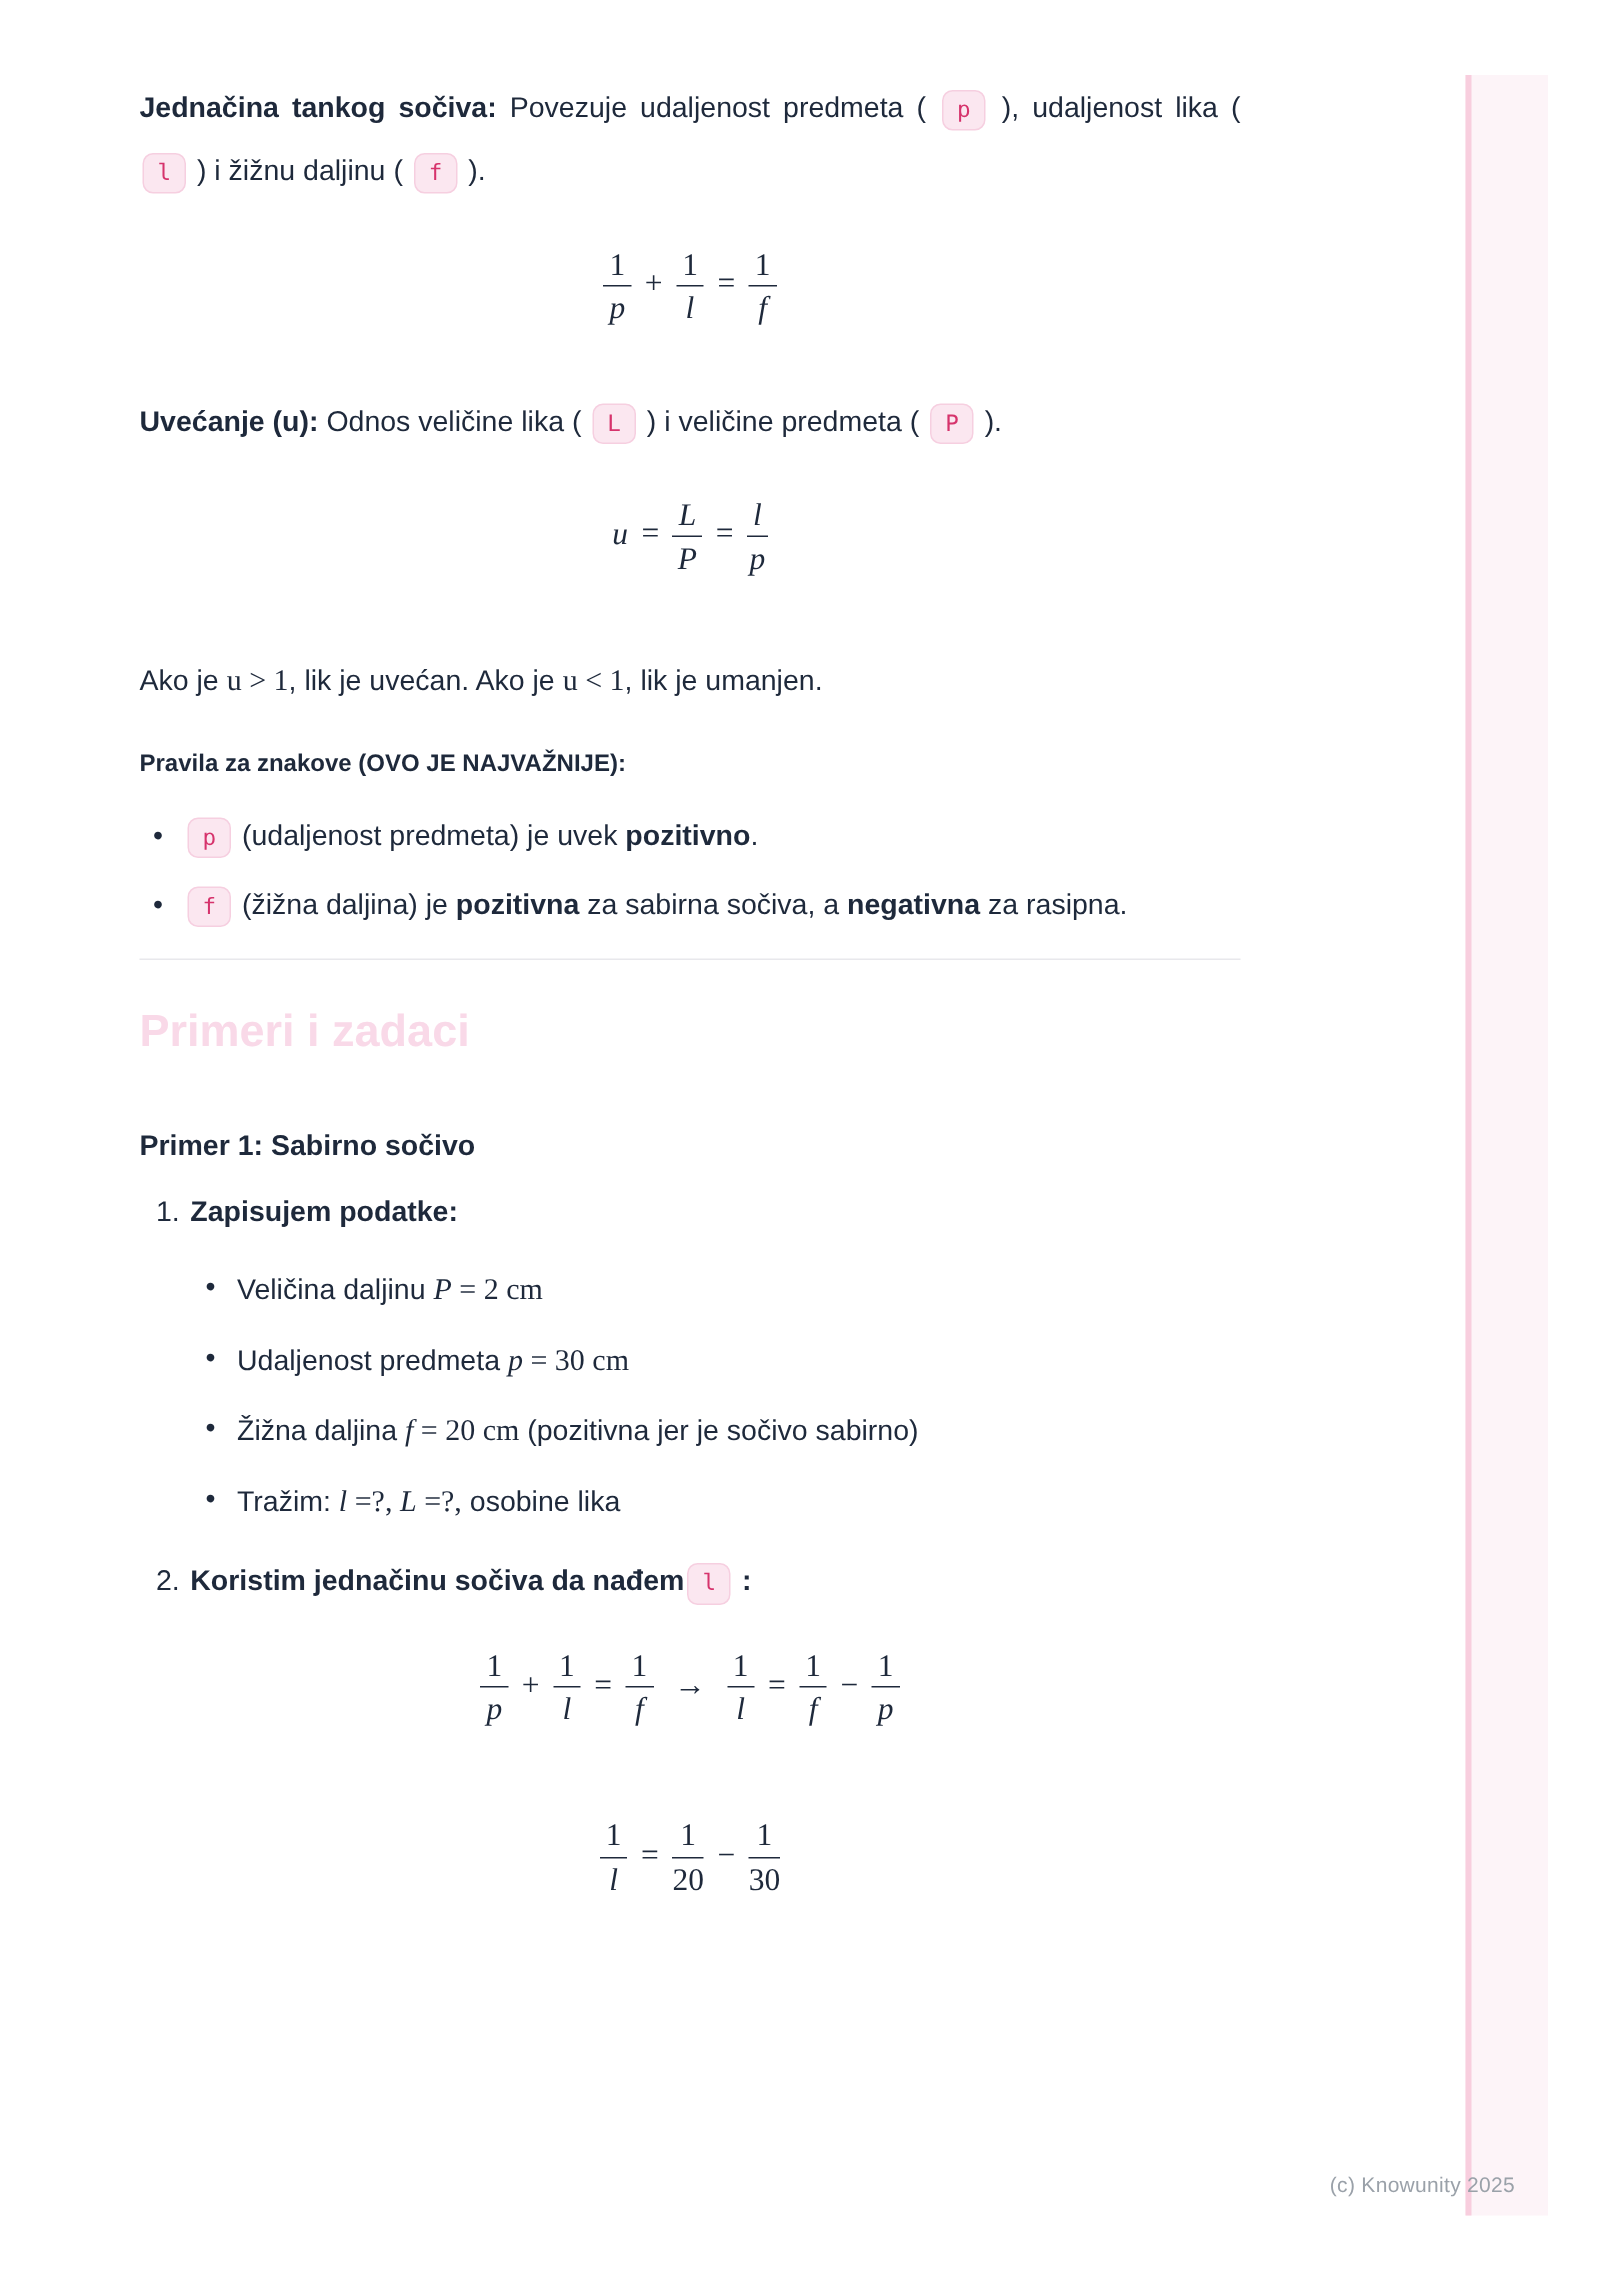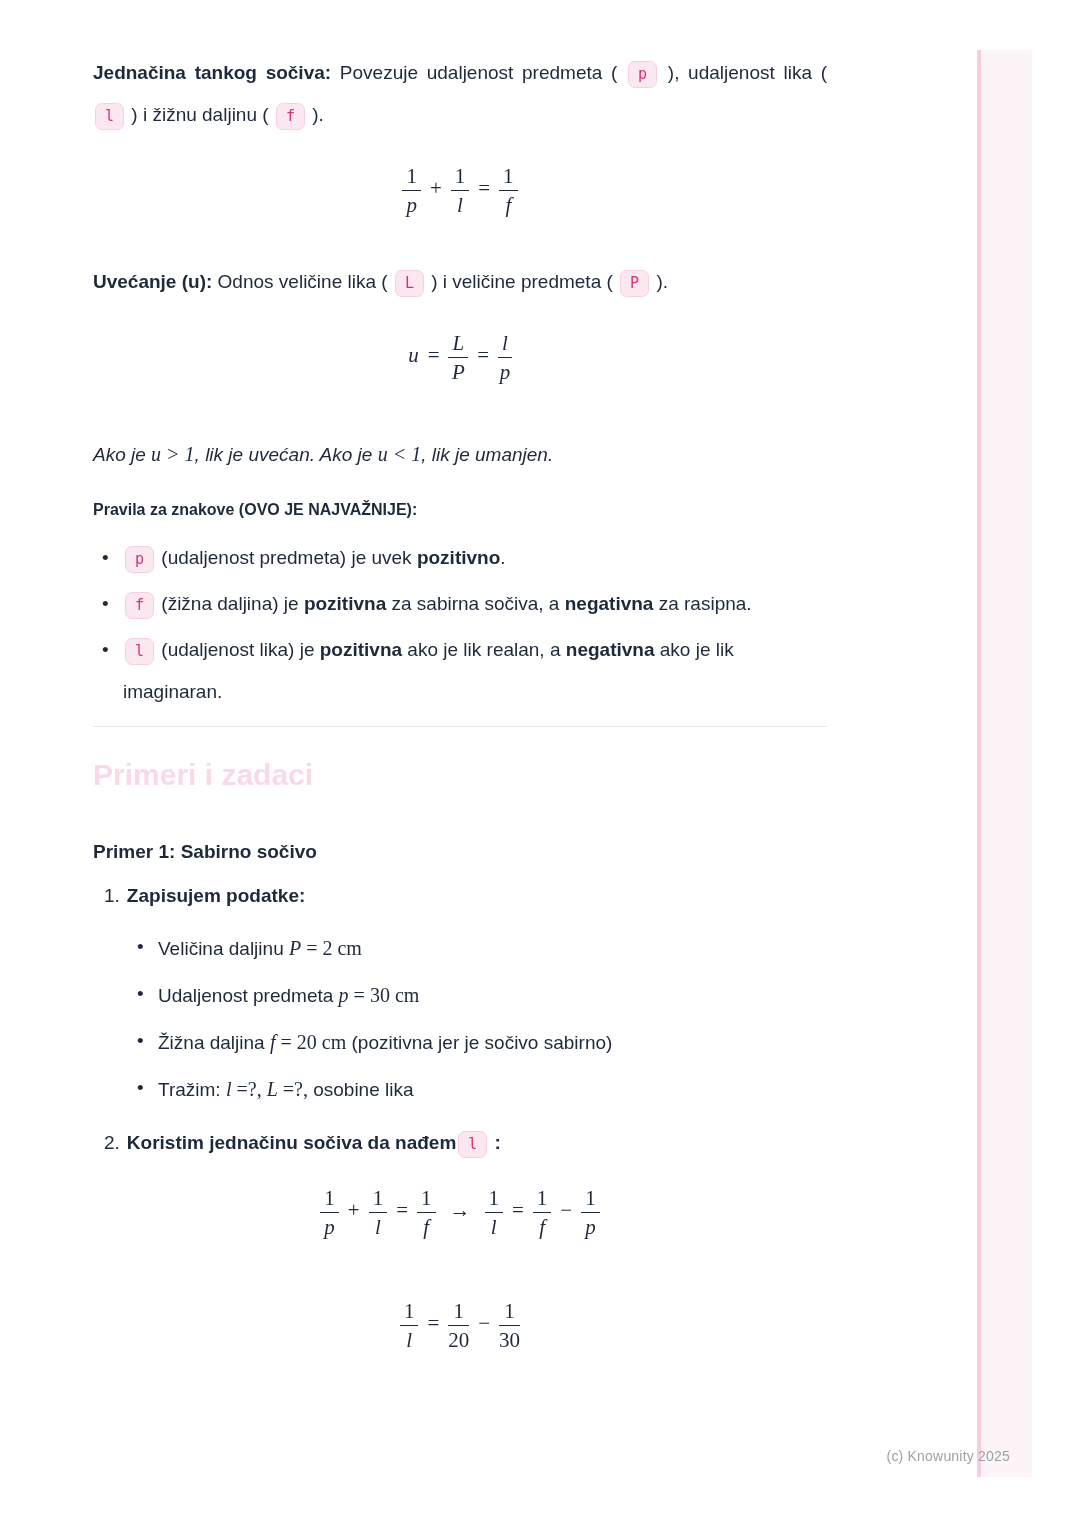--- a/index.html
+++ b/index.html
@@ -33,21 +33,21 @@
   .m2{margin:28px 0 0}
   .m3{margin:22px 0 0}
   .m4{margin:60px 0 0}
   .frac{display:inline-block;vertical-align:middle;text-align:center;line-height:1.15}
   .frac .num{display:block;border-bottom:1.4px solid currentColor;padding:0 4px 2px}
   .frac .den{display:block;padding-top:2px}
   .it{font-style:italic}
   .op{margin:0 9px}
   .arrow{margin:0 14px}
   .mt44{margin-top:44px}
-  .note{font-size:19px;line-height:2.2;font-style:italic;margin-top:48px}
+  .note{font-size:19px;line-height:2.2;margin-top:48px}
   .note .mser{font-family:"Liberation Serif",serif}
   .h-bold{font-size:16px;font-weight:700;line-height:2.2;margin-top:16px}
   ul{list-style:none;margin:0;padding:0}
   .rules{margin-top:10px}
   .rules li{position:relative;padding-left:30px;font-size:19px;line-height:2.2;margin-bottom:4px}
   .rules li::before{content:"\2022";position:absolute;left:9px;font-size:19px}
   hr.divider{border:none;border-top:1px solid var(--divider);margin:14px 0 0}
   .pink-heading{font-size:30px;line-height:40px;font-weight:700;color:var(--heading-pink);margin-top:28px}
   .sub-heading{font-size:19px;font-weight:700;line-height:2.2;margin-top:36px}
   .problem{font-size:19px;line-height:2.45;margin-top:9px}
@@ -86,21 +86,20 @@
       <span class="it">u</span><span class="op">=</span><span class="frac"><span class="num it">L</span><span class="den it">P</span></span><span class="op">=</span><span class="frac"><span class="num it">l</span><span class="den it">p</span></span>
     </div>
 
     <p class="note"><span>Ako je </span><span class="mser">u &gt; 1</span><span>, lik je uvećan. Ako je </span><span class="mser">u &lt; 1</span><span>, lik je umanjen.</span></p>
 
     <p class="h-bold">Pravila za znakove (OVO JE NAJVAŽNIJE):</p>
 
     <ul class="rules">
       <li><code class="chip">p</code><span> (udaljenost predmeta) je uvek </span><strong>pozitivno</strong><span>.</span></li>
       <li><code class="chip">f</code><span> (žižna daljina) je </span><strong>pozitivna</strong><span> za sabirna sočiva, a </span><strong>negativna</strong><span> za rasipna.</span></li>
-      <li><code class="chip">l</code><span> (udaljenost lika) je </span><strong>pozitivna</strong><span> ako je lik realan, a </span><strong>negativna</strong><span> ako je lik imaginaran.</span></li>
     </ul>
 
     <hr class="divider">
 
     <h1 class="pink-heading">Primeri i zadaci</h1>
 
     <p class="sub-heading">Primer 1: Sabirno sočivo</p>
 
 
     <div class="step step1">

